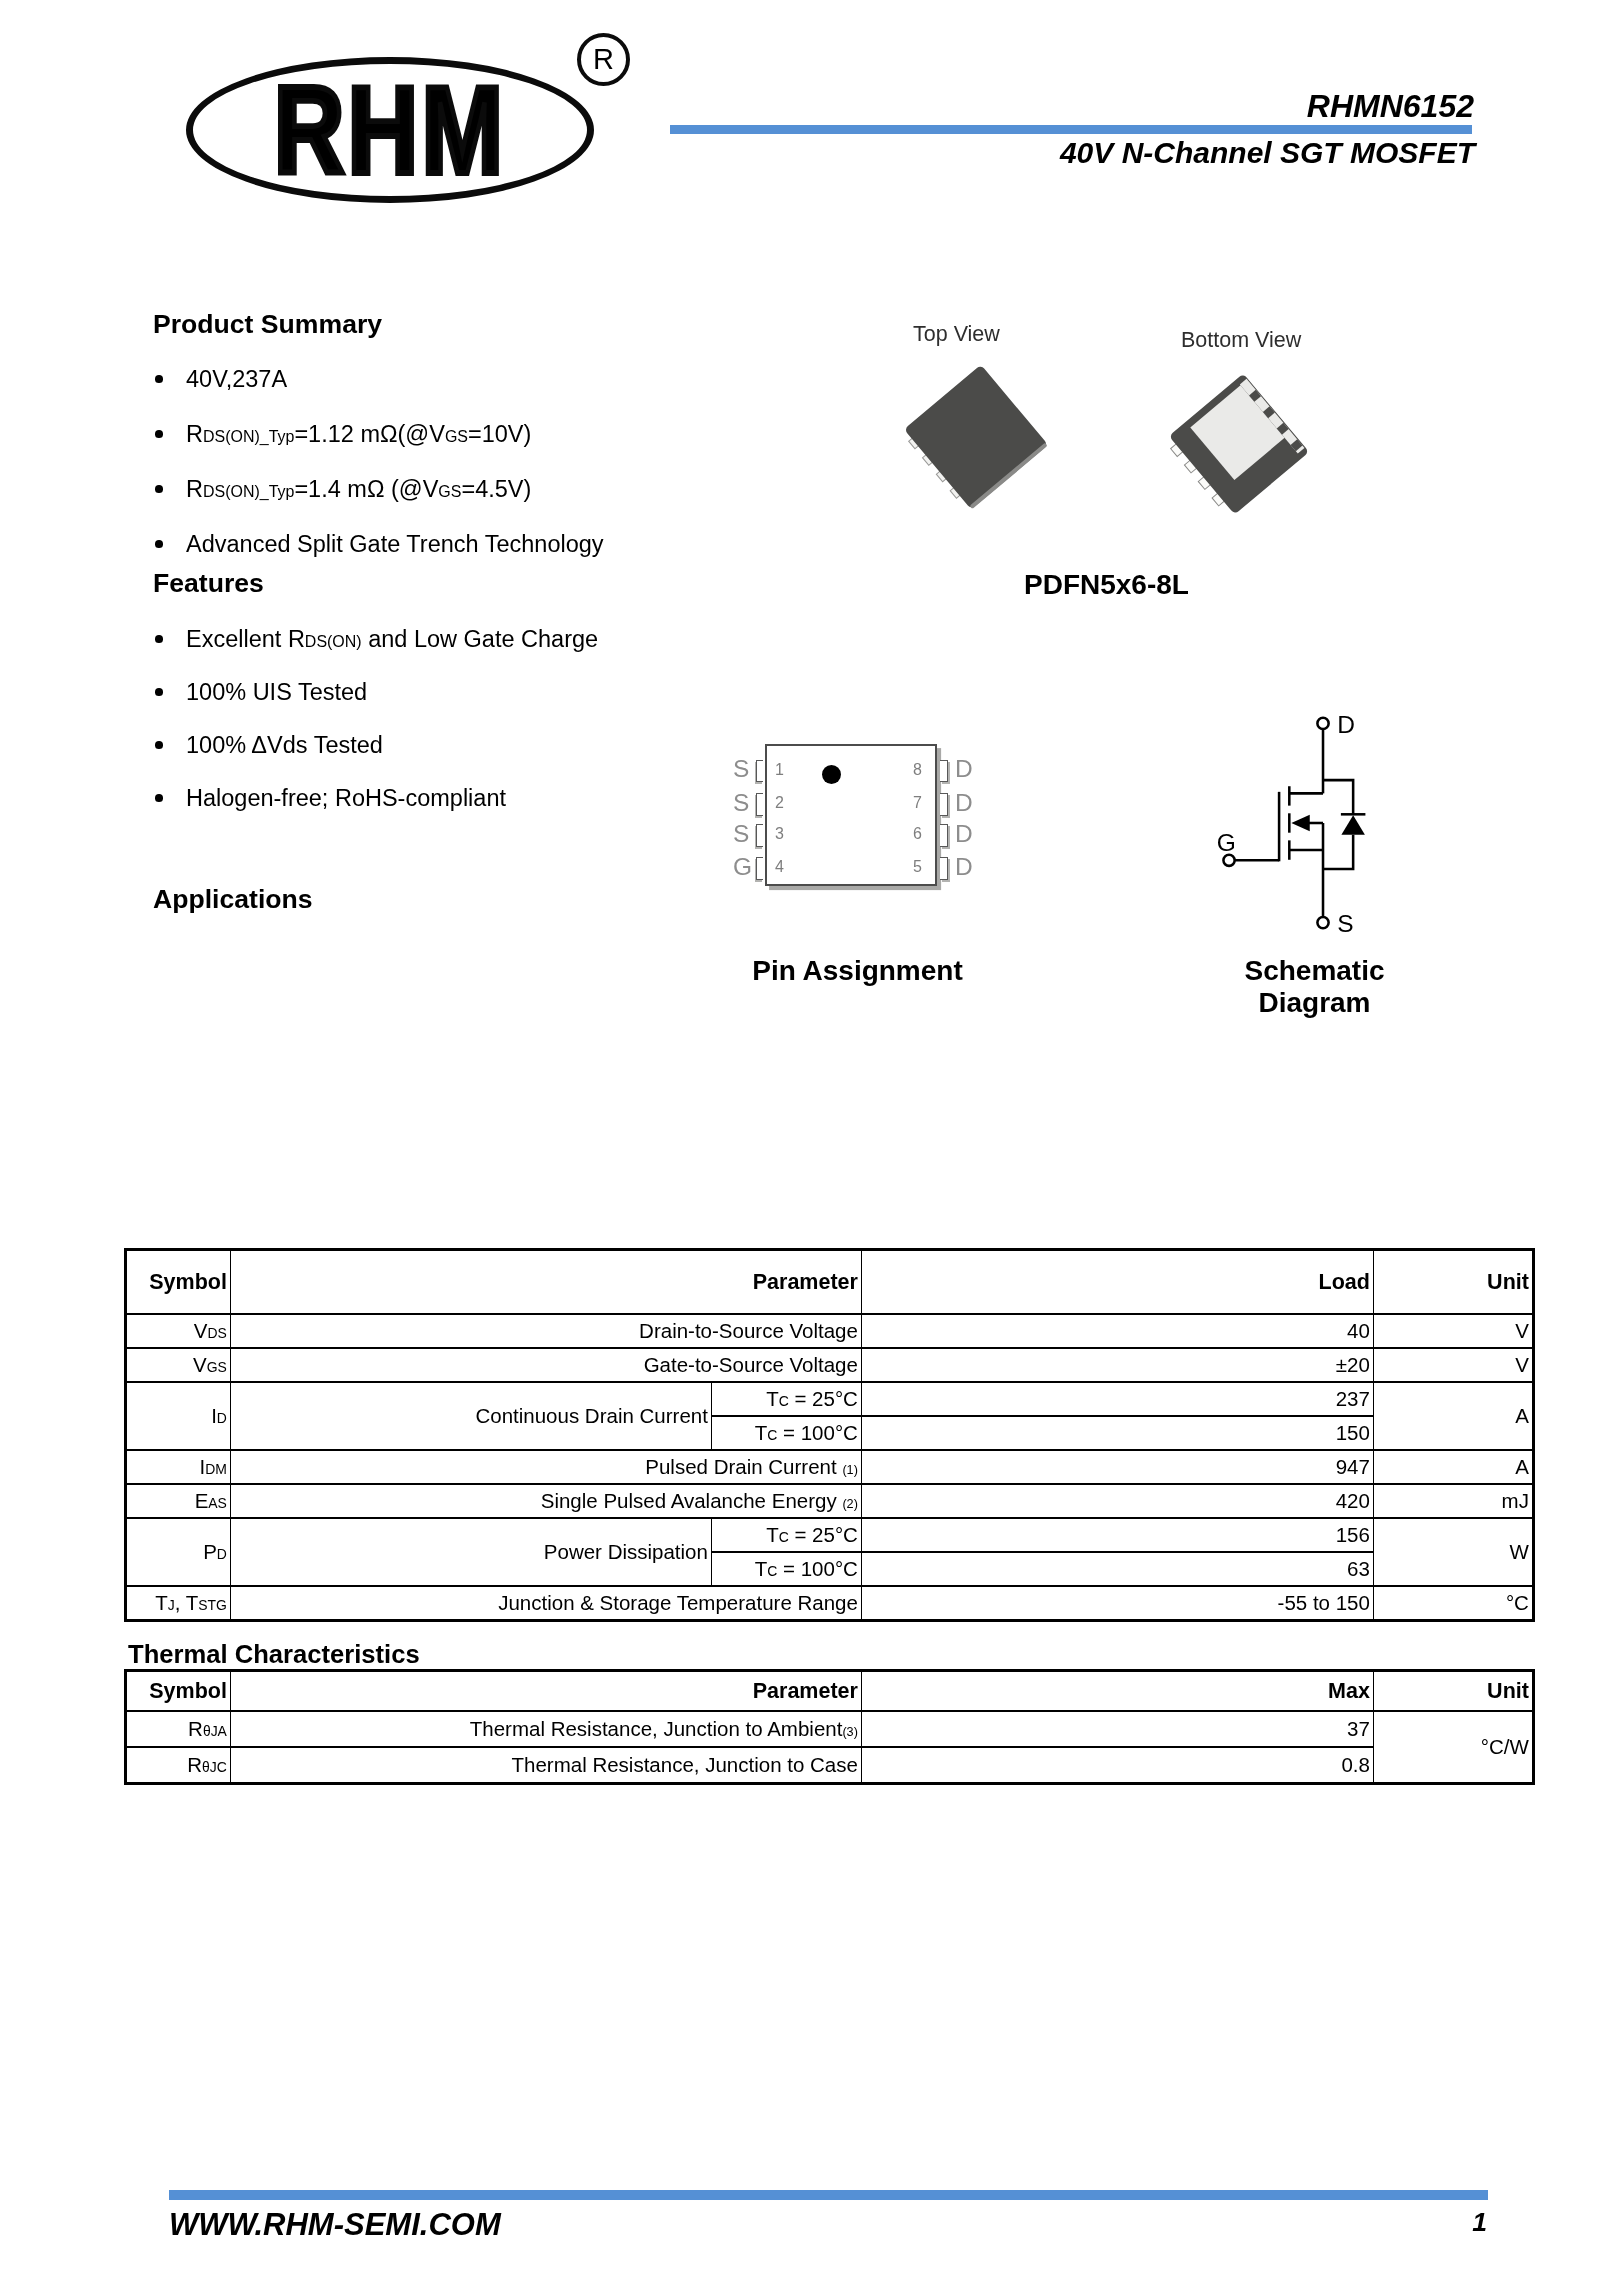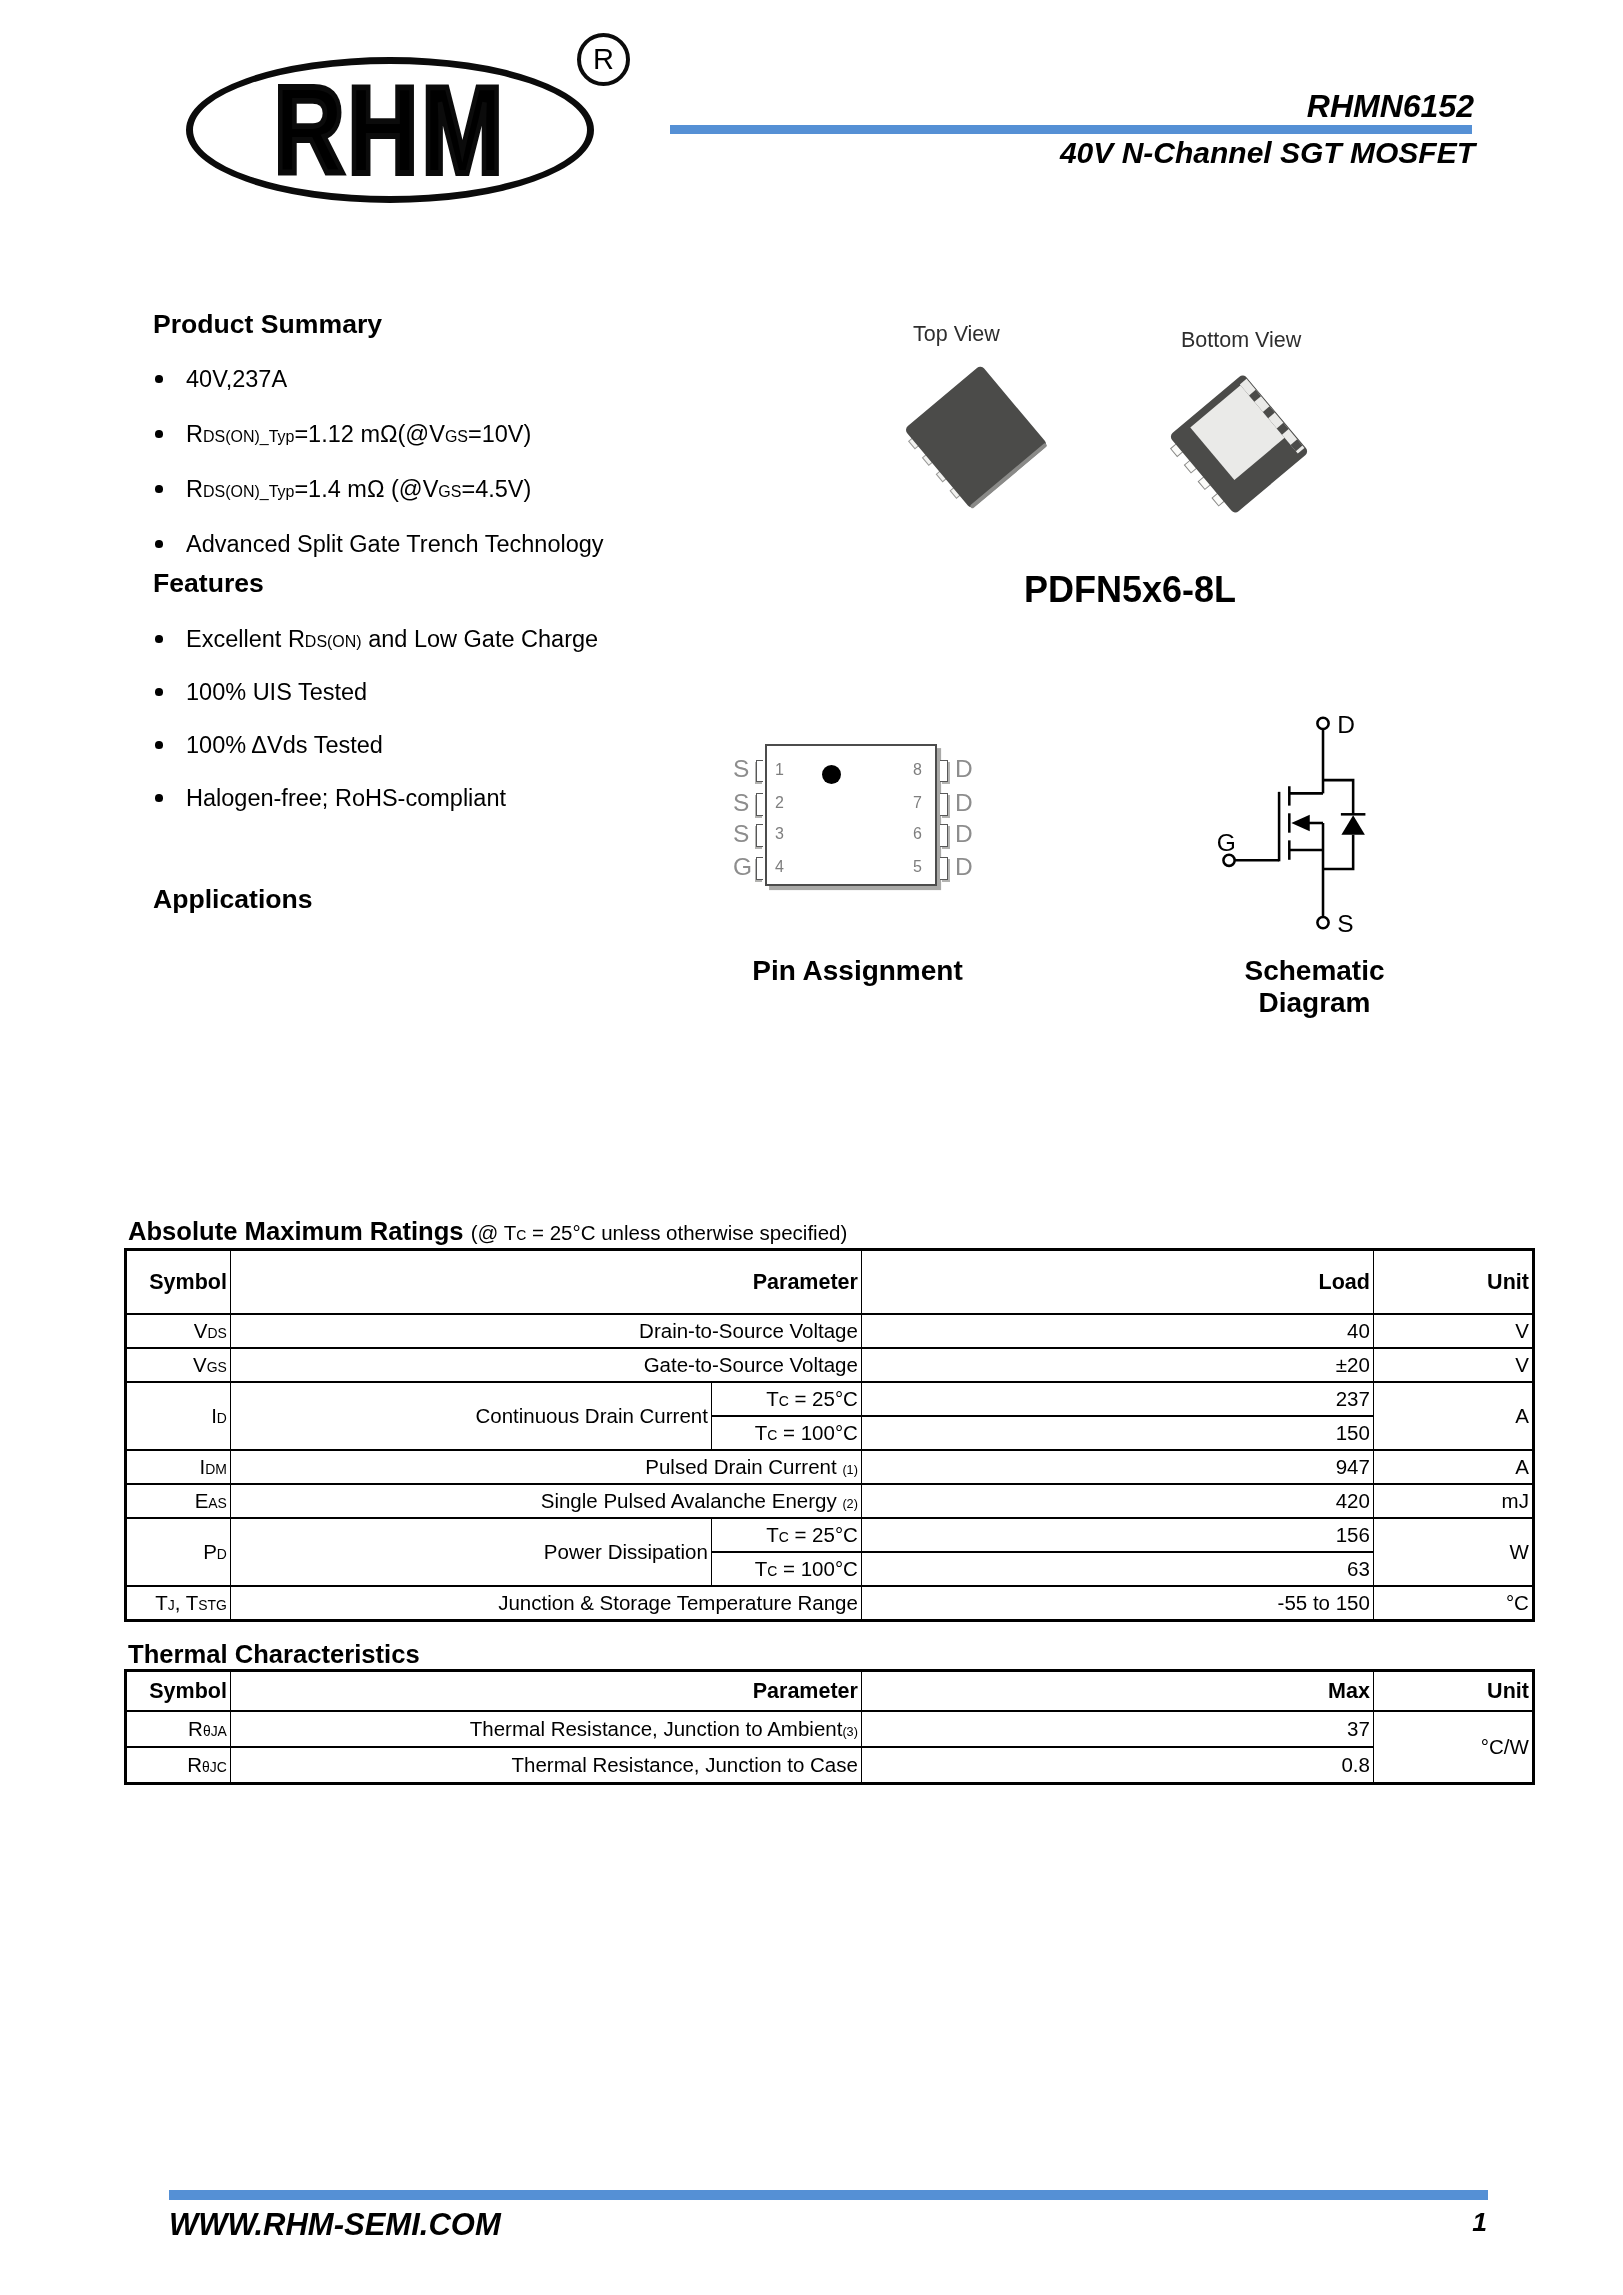--- a/index.html
+++ b/index.html
@@ -48,21 +48,21 @@
   #applications { top:885px; }
   #applications ul { margin-top:28px; }
   #applications li { margin-bottom:24.5px; }
 
   
   .view-label { position:absolute; font-size:21.5px; color:#2e2e2e; }
   #top-view-label { left:913px; top:322px; }
   #bottom-view-label { left:1181px; top:328px; }
   #top-view-fig { position:absolute; left:894px; top:356px; }
   #bottom-view-fig { position:absolute; left:1157px; top:359px; }
-  #package-name { position:absolute; left:1024px; top:569px; font-size:36px; font-weight:bold; }
+  #package-name { position:absolute; left:1024px; top:569px; font-size:28px; font-weight:bold; }
 
   
   .pin-assembly { position:absolute; left:731px; top:739px; width:266px; height:159px; }
   .pbox {
     position:absolute; left:34px; top:5.1px; width:172px; height:142px;
     background:#fff; border:2px solid #4c4c4c; box-shadow:4.1px 4.1px 0 #a9a9a7; box-sizing:border-box;
   }
   .pin1-dot { position:absolute; left:55px; top:19px; width:19px; height:19px; background:#000; border-radius:50%; }
   .pin { position:absolute; width:6.6px; height:20.5px; background:#fff; border:1.5px solid #585858; box-sizing:content-box; }
   .pin.l { left:24.5px; border-right:none; box-shadow:-1px 2px 0 #b3b3b1; }
@@ -235,24 +235,20 @@
     <g fill="#000" stroke="none">
       <polygon points="196,280 232,264 232,296"></polygon>
       <polygon points="317,265 294,303 340,303"></polygon>
     </g>
     <text x="286" y="103">D</text>
     <text x="50" y="335">G</text>
     <text x="286" y="493">S</text>
   </svg>
   <div class="fig-caption" id="schematic-caption">Schematic Diagram</div>
 
-  <div class="tbl-heading" id="amr-heading">
-    <span>Absolute Maximum Ratings</span>
-    <span class="note">(@ T<sub>C</sub> = 25°C unless otherwise specified)</span>
-  </div>
 
   <table class="data-table" id="amr-table">
     <colgroup>
         <col style="width:105px">
         <col style="width:481px">
         <col style="width:150px">
         <col style="width:512px">
         <col style="width:160px">
       </colgroup>
     <tbody>

